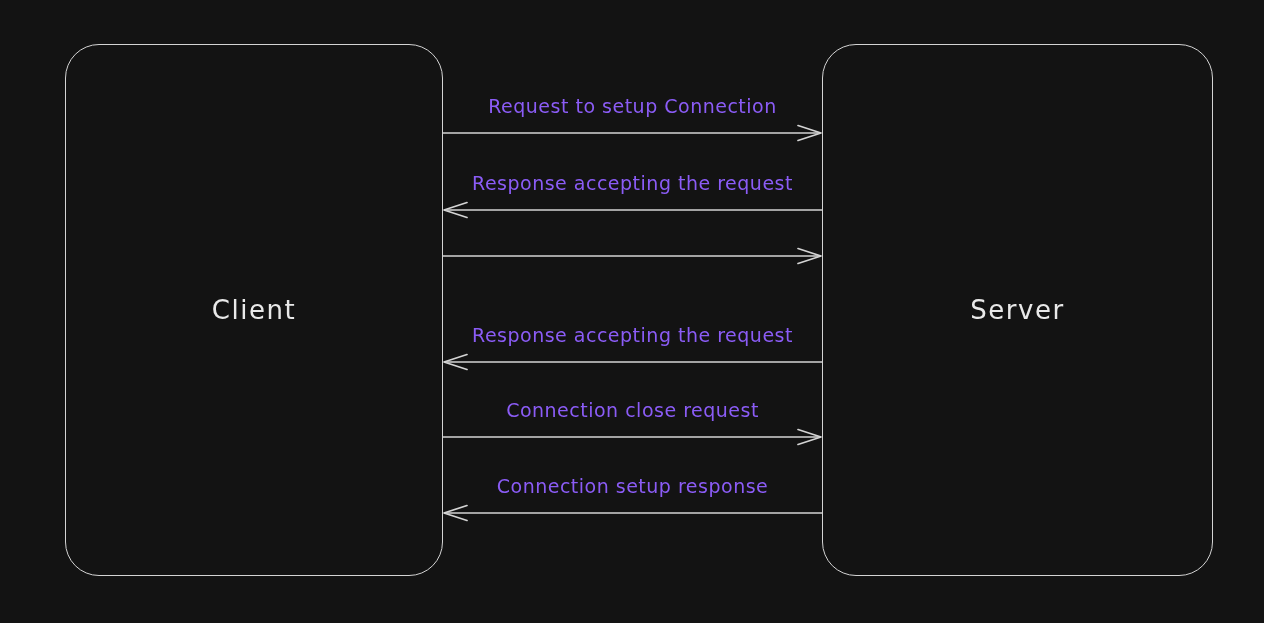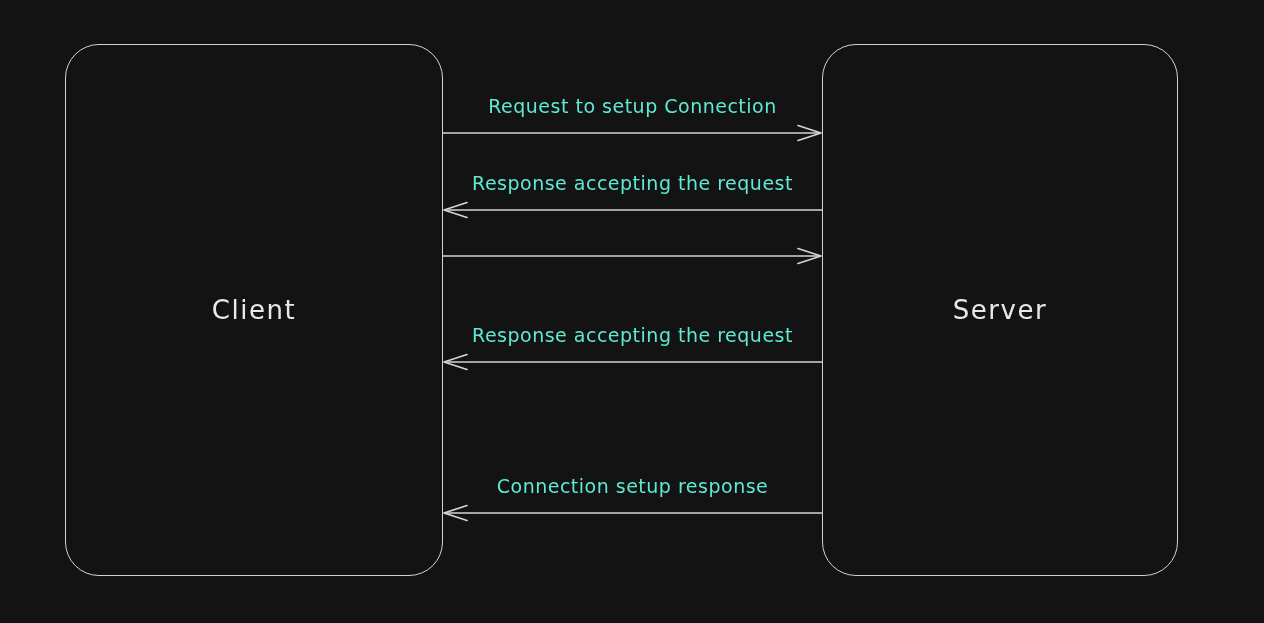--- a/index.html
+++ b/index.html
@@ -22,33 +22,33 @@
     width: 378px;
     box-sizing: border-box;
     border: 1.6px solid #d4d4d4;
     border-radius: 34px;
     background: #131313;
     display: flex;
     align-items: center;
     justify-content: center;
   }
   .node.client { left: 65px; }
-  .node.server { left: 822px; width: 356px; }
+  .node.server { left: 822px; width: 391px; }
   .node-label {
     color: #e9e9e9;
     font-size: 26px;
     letter-spacing: 1.5px;
   }
   .msg {
     position: absolute;
     left: 443px;
     width: 379px;
   }
   .msg-label {
-    color: #5eead4;
+    color: #8b5cf6;
     font-size: 19px;
     letter-spacing: 0.5px;
     text-align: center;
     line-height: 30px;
     height: 30px;
     white-space: nowrap;
   }
   .arrow-svg {
     display: block;
     width: 379px;
@@ -99,20 +99,27 @@
   </div>
 
   <div class="msg" style="top:320px">
     <div class="msg-label">Response accepting the request</div>
     <svg class="arrow-svg" viewBox="0 0 379 24">
       <line x1="2" y1="12" x2="379" y2="12"></line>
       <polyline points="24,4.5 1,12 24,19.5"></polyline>
     </svg>
   </div>
 
+  <div class="msg" style="top:395px">
+    <div class="msg-label">Connection close request</div>
+    <svg class="arrow-svg" viewBox="0 0 379 24">
+      <line x1="0" y1="12" x2="377" y2="12"></line>
+      <polyline points="355,4.5 378,12 355,19.5"></polyline>
+    </svg>
+  </div>
 
   <div class="msg" style="top:471px">
     <div class="msg-label">Connection setup response</div>
     <svg class="arrow-svg" viewBox="0 0 379 24">
       <line x1="2" y1="12" x2="379" y2="12"></line>
       <polyline points="24,4.5 1,12 24,19.5"></polyline>
     </svg>
   </div>
 
 </div>

